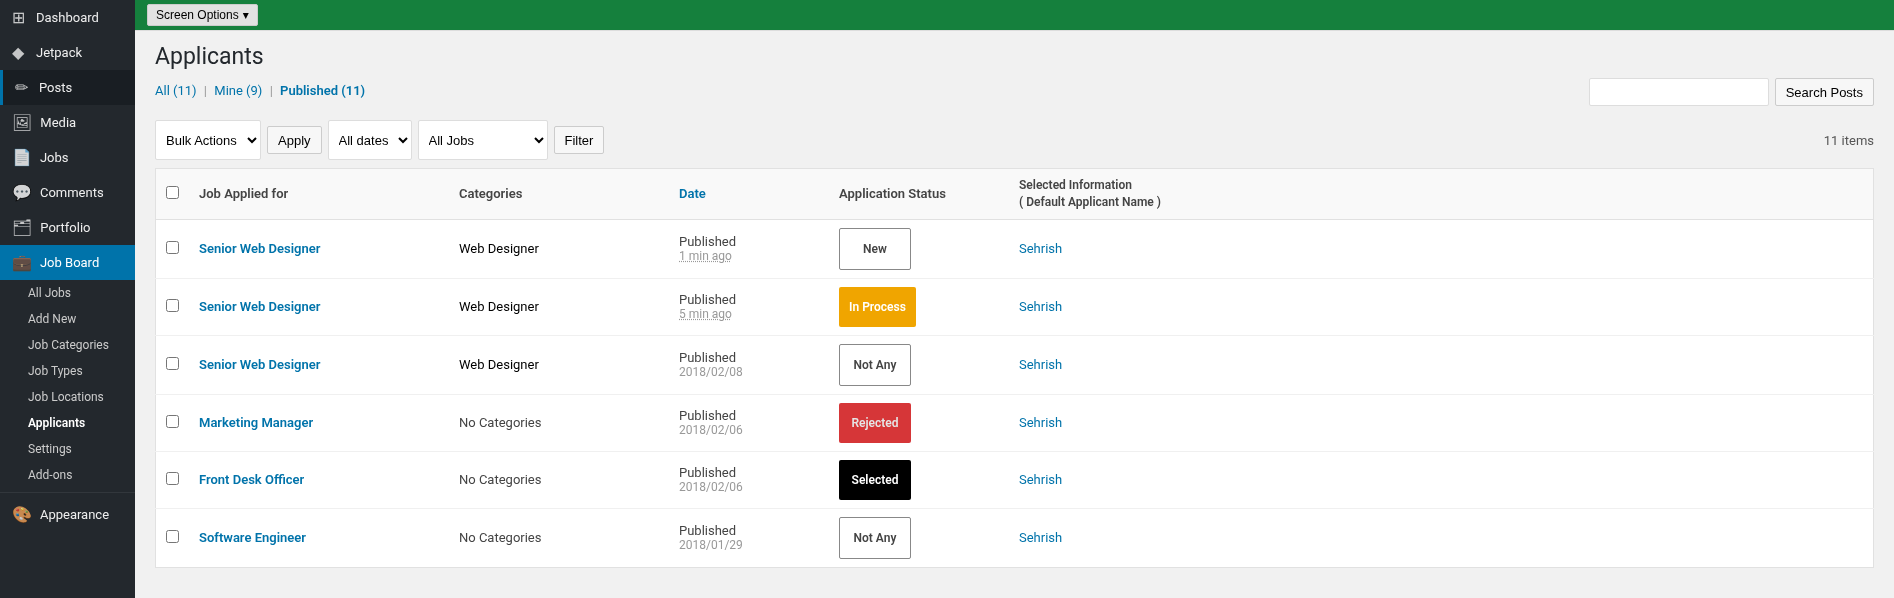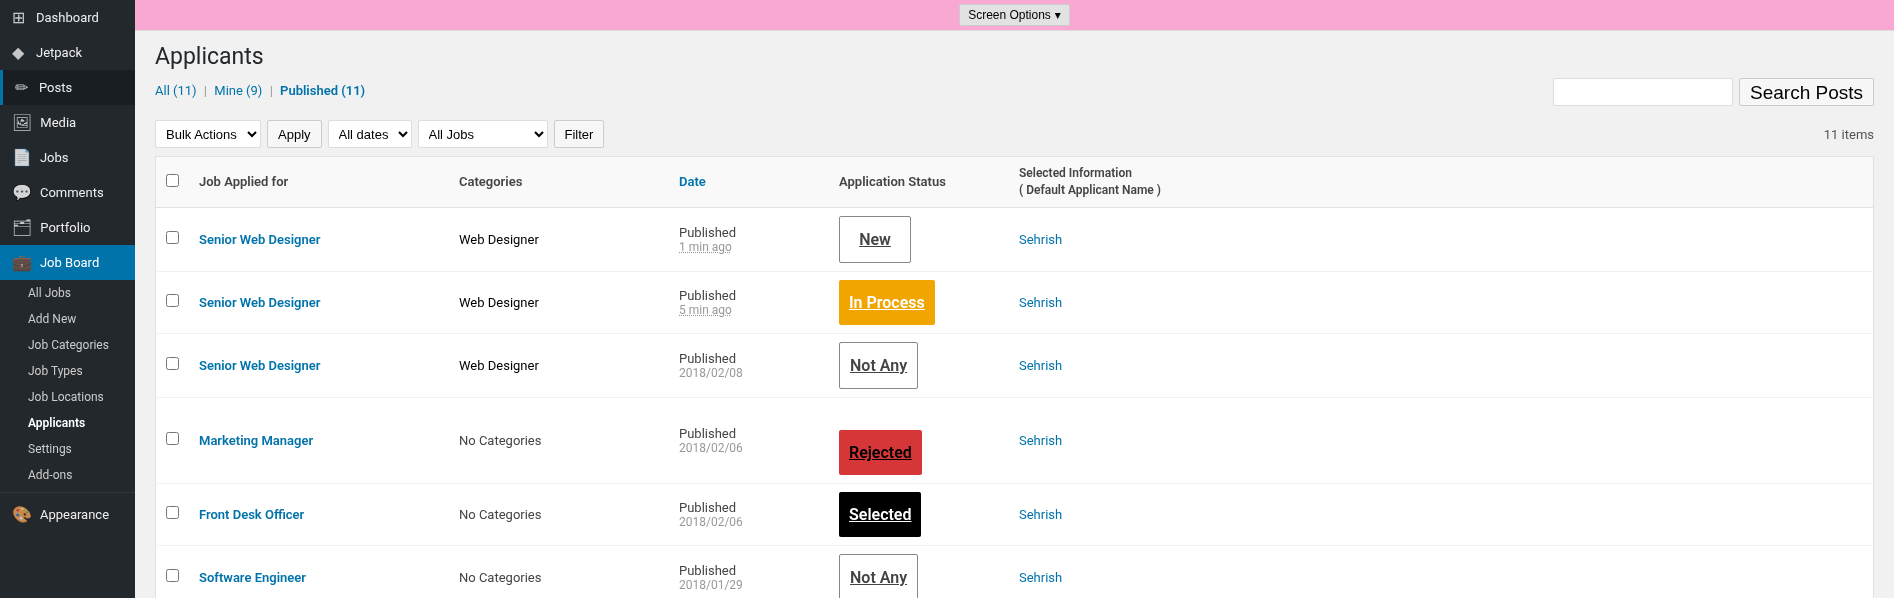--- a/index.html
+++ b/index.html
@@ -41,26 +41,26 @@
     
     #main {
       flex: 1;
       display: flex;
       flex-direction: column;
       overflow: hidden;
     }
 
     
     #topbar {
-      background: #f9a8d4;
+      background: #15803d;
       border-bottom: 1px solid #ddd;
       padding: 4px 12px;
       display: flex;
       align-items: center;
-      justify-content: center;
+      justify-content: flex-start;
       min-height: 30px;
     }
     .screen-options-btn {
       background: #e2e2e2;
       border: 1px solid #ccc;
       border-radius: 2px;
       padding: 3px 8px;
       font-size: 12px;
       cursor: pointer;
       display: flex;
@@ -98,21 +98,21 @@
       align-items: center;
       gap: 6px;
       margin-bottom: 8px;
     }
     .toolbar select {
       padding: 3px 6px;
       border: 1px solid #ddd;
       border-radius: 2px;
       font-size: 13px;
       background: #fff;
-      height: 28px;
+      height: 40px;
     }
     .toolbar button {
       padding: 3px 10px;
       border: 1px solid #ccc;
       border-radius: 2px;
       background: #f7f7f7;
       font-size: 13px;
       cursor: pointer;
       height: 28px;
     }
@@ -156,31 +156,30 @@
     .cat-link { color: #000000; text-decoration: none; }
     .date-status { font-size: 13px; color: #444; }
     .date-ago { color: #999; font-size: 12px; text-decoration: underline; text-decoration-style: dotted; }
     .date-value { color: #999; font-size: 12px; }
     .applicant-link { color: #0073aa; text-decoration: none; }
 
     .status-badge {
       display: inline-block;
       padding: 13px 10px;
       border-radius: 2px;
-      font-size: 16px;
+      font-size: 12px;
       font-weight: 600;
       text-align: center;
       min-width: 72px;
-      text-decoration: underline;
     }
     .status-new { background: #fff; border: 1px solid #888; color: #444; }
     .status-shortlisted { background: #0073aa; color: #fff; border: none; }
     .status-inprocess { background: #f0a500; color: #fff; border: none; }
     .status-notany { background: #fff; border: 1px solid #888; color: #444; }
-    .status-rejected { background: #d63638; color: #000000; border: none; margin-top: 24px; }
+    .status-rejected { background: #d63638; color: #e5e5e5; border: none; }
     .status-selected { background: #000000; color: #fff; border: none; }
 
     input[type="checkbox"] { cursor: pointer; }
 
     
     .search-area {
       display: flex;
       align-items: center;
       gap: 6px;
       margin-bottom: 6px;
@@ -192,21 +191,21 @@
       padding: 3px 6px;
       font-size: 13px;
       width: 180px;
       height: 28px;
     }
     .search-btn {
       padding: 3px 10px;
       background: #f7f7f7;
       border: 1px solid #ccc;
       border-radius: 2px;
-      font-size: 19px;
+      font-size: 13px;
       cursor: pointer;
       height: 28px;
     }
 
     .th-selected-info { font-size: 12px; line-height: 1.4; }
   </style>
 </head>
 <body>
 
 <div id="sidebar">

